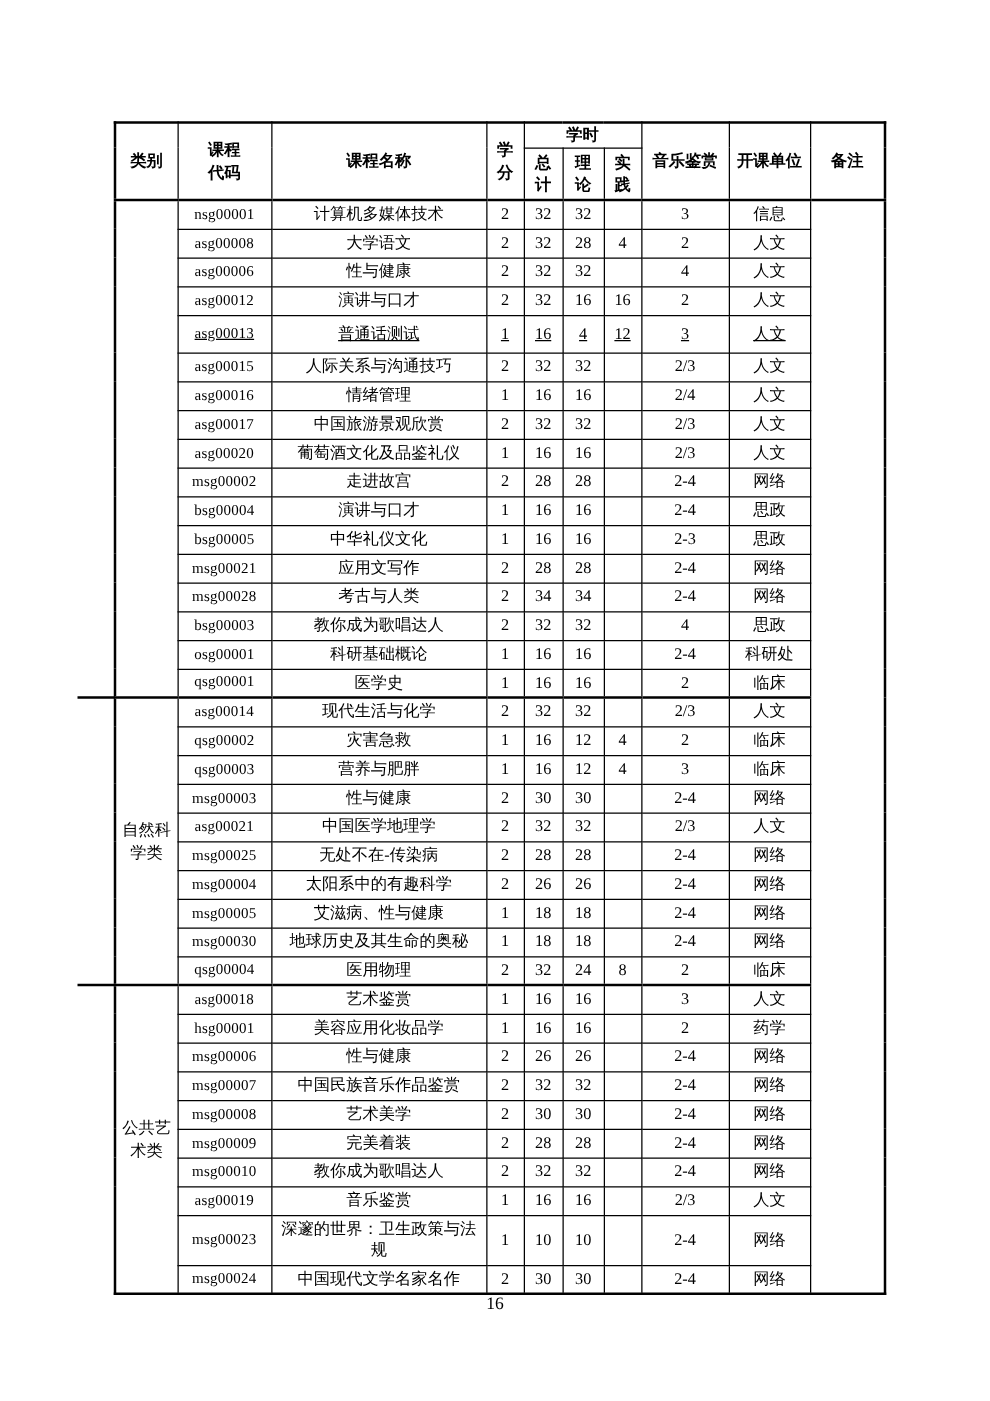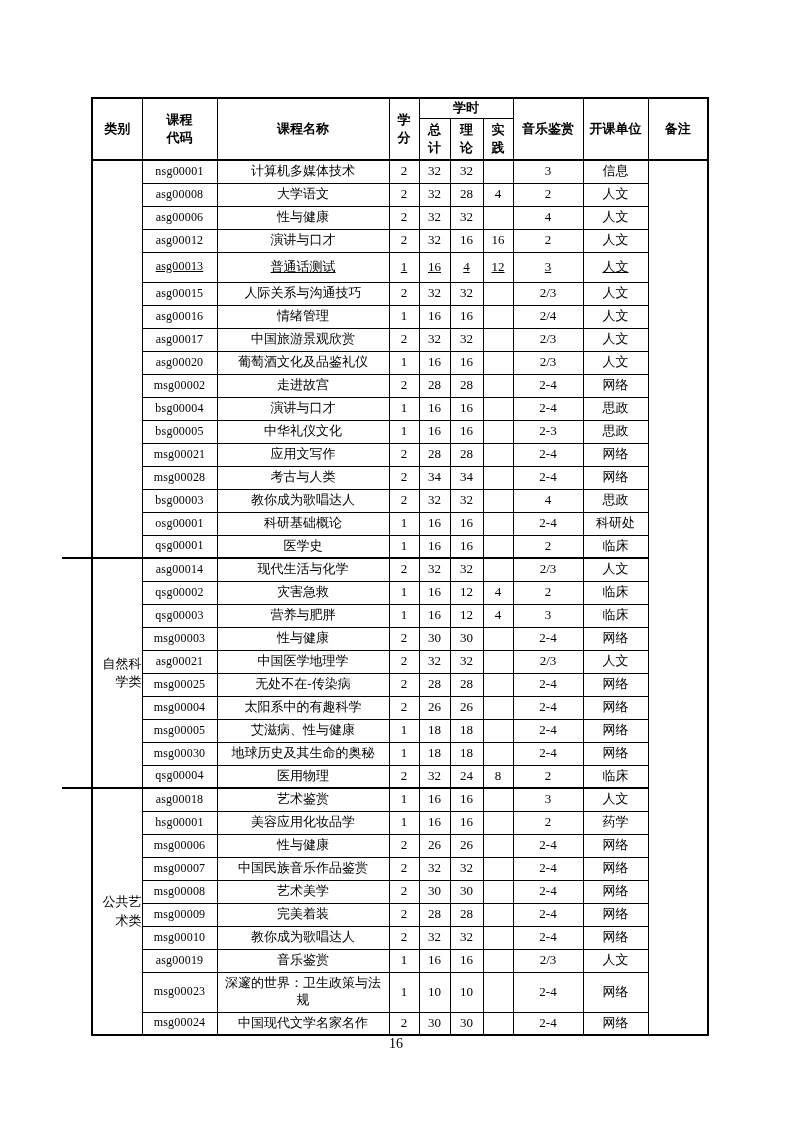--- a/index.html
+++ b/index.html
@@ -13,21 +13,21 @@
   thead tr:first-child{height:20px;}
   thead tr:last-child{height:42px;}
   thead th{border-bottom-width:1px;}
   thead tr:last-child th,thead th[rowspan]{border-bottom-width:2px;}
   tbody tr{height:23px;}
   tbody tr:nth-child(5){height:30px;text-decoration:underline;}
   tbody tr:nth-child(36){height:40px;}
   tbody tr.section-start td{border-top-width:2px;}
   td.code{font-size:12px;letter-spacing:0.2px;}
   td.name{word-break:break-all;padding:0 3px;margin-top:32px;}
-  td.cat{padding:0;text-align:right;}
+  td.cat{padding:0;}
   .w1{display:inline-block;width:1.15em;word-break:break-all;line-height:1.35;vertical-align:middle;}
   .w2{display:inline-block;width:2.3em;word-break:break-all;line-height:1.35;vertical-align:middle;}
   .cat-text{display:inline-block;width:3.1em;word-break:break-all;line-height:1.4;}
   .tick{position:absolute;left:62px;width:30px;height:2px;background:#000;}
   .page-number{position:absolute;top:1036px;left:0;width:100%;text-align:center;
         font-size:14px;font-family:"Liberation Serif","DejaVu Serif",serif;}
 </style>
 </head>
 <body>
 

